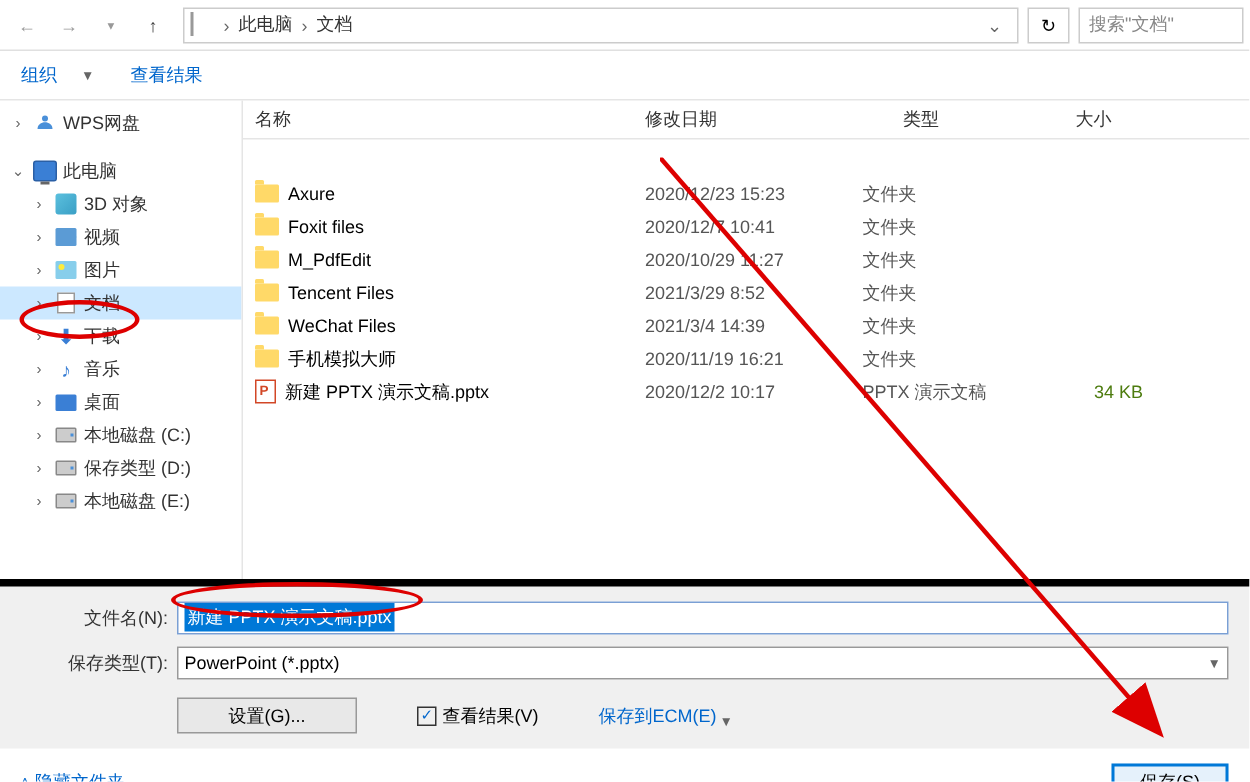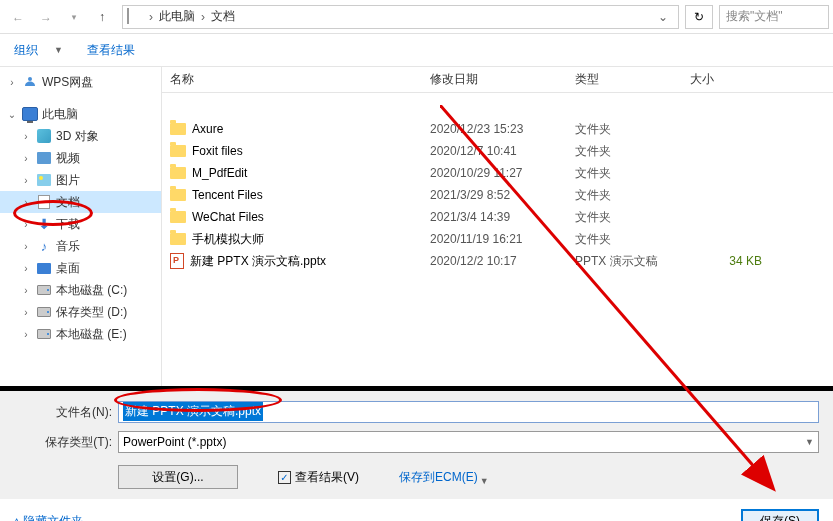--- a/index.html
+++ b/index.html
@@ -28,21 +28,21 @@
 .tree-expand { width: 12px; font-size: 10px; color: #666; text-align: center; }
 .tree-icon { width: 16px; height: 16px; display: inline-flex; align-items: center; justify-content: center; }
 .tree-label { color: #333; }
 .indent1 { padding-left: 20px; }
 
 .file-area { flex: 1; display: flex; flex-direction: column; gap: 13px; }
 .headers { display: flex; height: 26px; border-bottom: 1px solid #e5e5e5; align-items: center; }
 .col { padding: 0 8px; color: #333; border-right: 1px solid transparent; cursor: pointer; }
 .col-name { width: 260px; }
 .col-date { width: 145px; }
-.col-type { width: 115px; }
+.col-type { width: 115px; margin-left: 27px; }
 .col-size { width: 80px; }
 .file-list { flex: 1; overflow: auto; margin-top: 12px; }
 .file-row { display: flex; height: 22px; align-items: center; cursor: pointer; }
 .fc-name { width: 260px; padding-left: 8px; display: flex; align-items: center; gap: 6px; }
 .fc-date { width: 145px; padding-left: 8px; color: #555; }
 .fc-type { width: 115px; padding-left: 8px; color: #555; }
 .fc-size { width: 80px; padding-left: 8px; color: #4d7c0f; text-align: right; }
 .folder-icon { width: 16px; height: 12px; background: #ffd968; border-radius: 1px; position: relative; }
 .folder-icon::before { content: ''; position: absolute; top: -3px; left: 0; width: 6px; height: 3px; background: #ffd968; border-radius: 1px 1px 0 0; }
 .pptx-icon { width: 14px; height: 16px; background: #fff; border: 1px solid #d24726; position: relative; }

